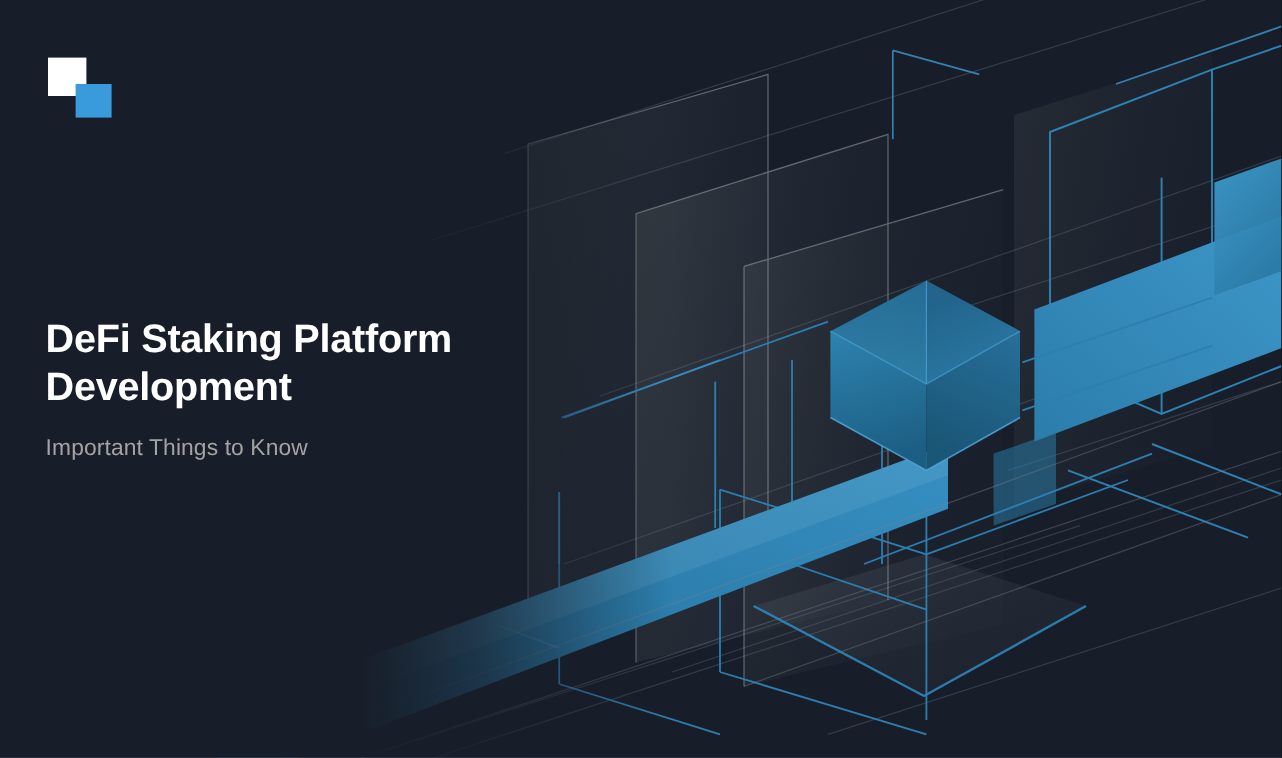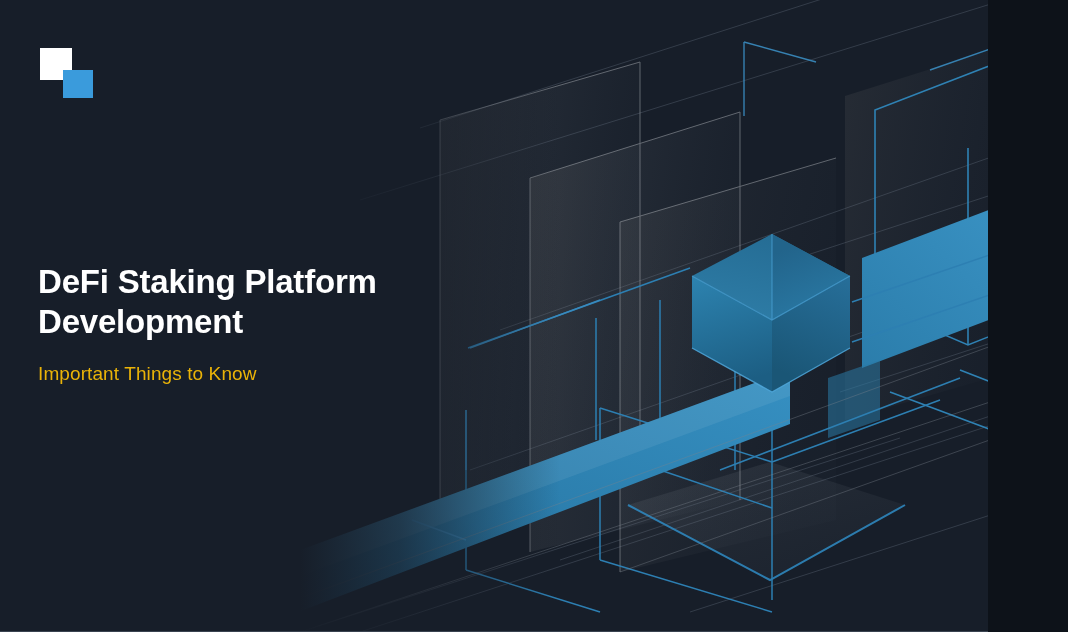--- a/index.html
+++ b/index.html
@@ -7,21 +7,21 @@
     margin: 0;
     padding: 0;
     background: #0d1219;
   }
   body {
     font-family: "Liberation Sans", sans-serif;
   }
 
   .slide {
     position: relative;
-    width: 988px;
+    width: 1068px;
     height: 632px;
     overflow: hidden;
     background: #171e29;
     border-bottom: 1px solid #3a4350;
     box-sizing: border-box;
   }
 
   
   .artwork {
     position: absolute;
@@ -83,21 +83,21 @@
     margin: 0;
     color: #ffffff;
     font-size: 33px;
     font-weight: 700;
     line-height: 1.22;
     letter-spacing: -0.2px;
     white-space: pre-line;
   }
   .subtitle {
     margin: 20px 0 0 0;
-    color: #eab308;
+    color: #a3a3a3;
     font-size: 19px;
     font-weight: 400;
     line-height: 1.2;
     letter-spacing: 0.1px;
   }
 </style>
 </head>
 <body>
 
 <div class="slide">

